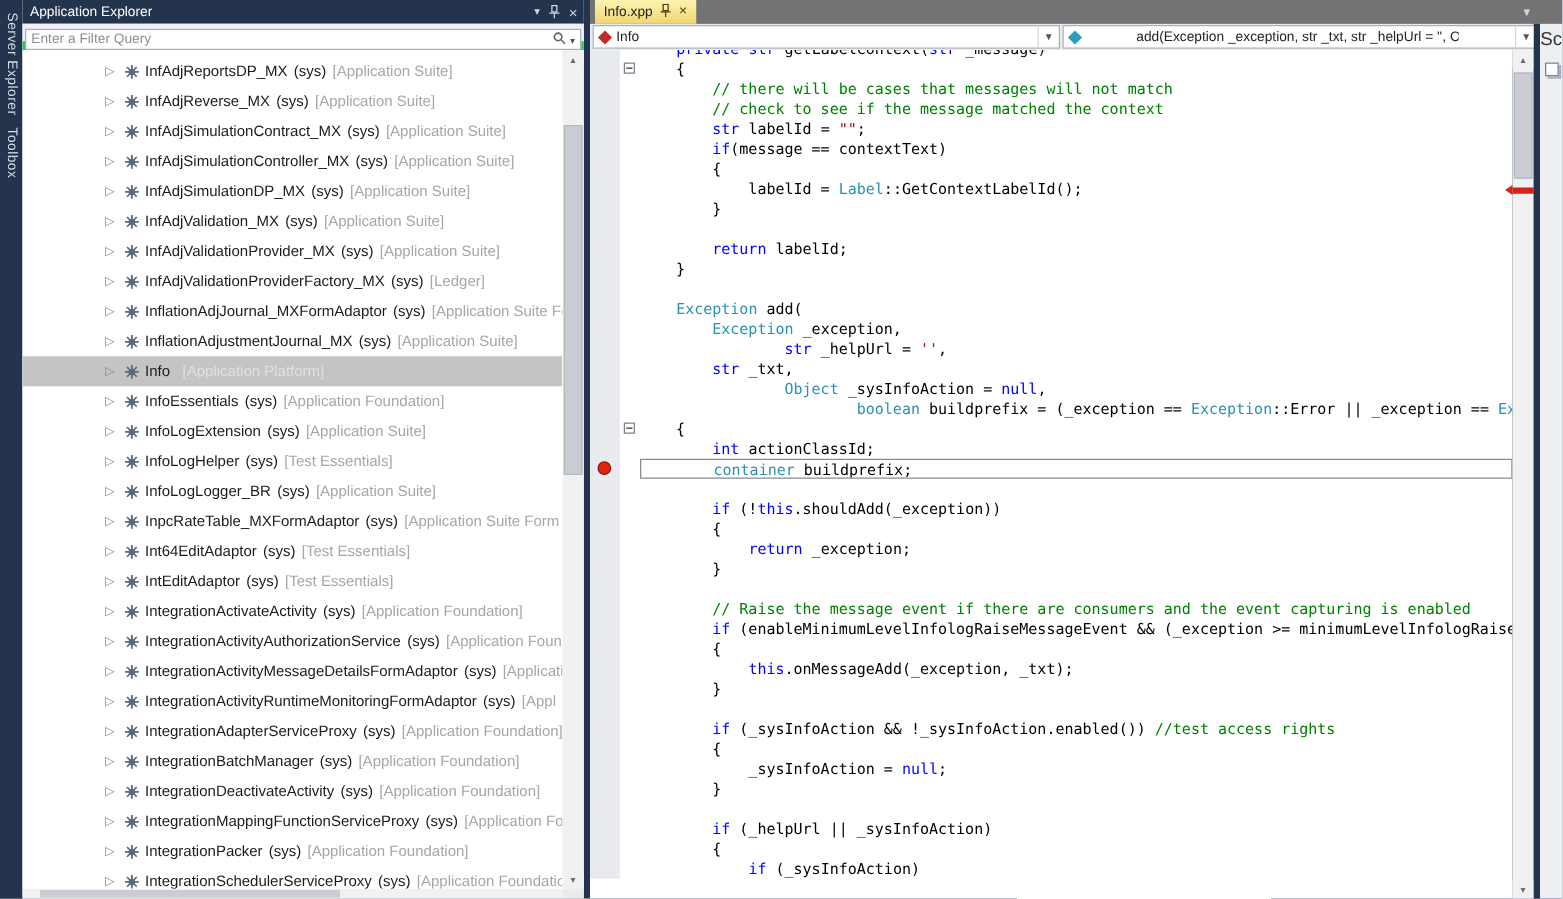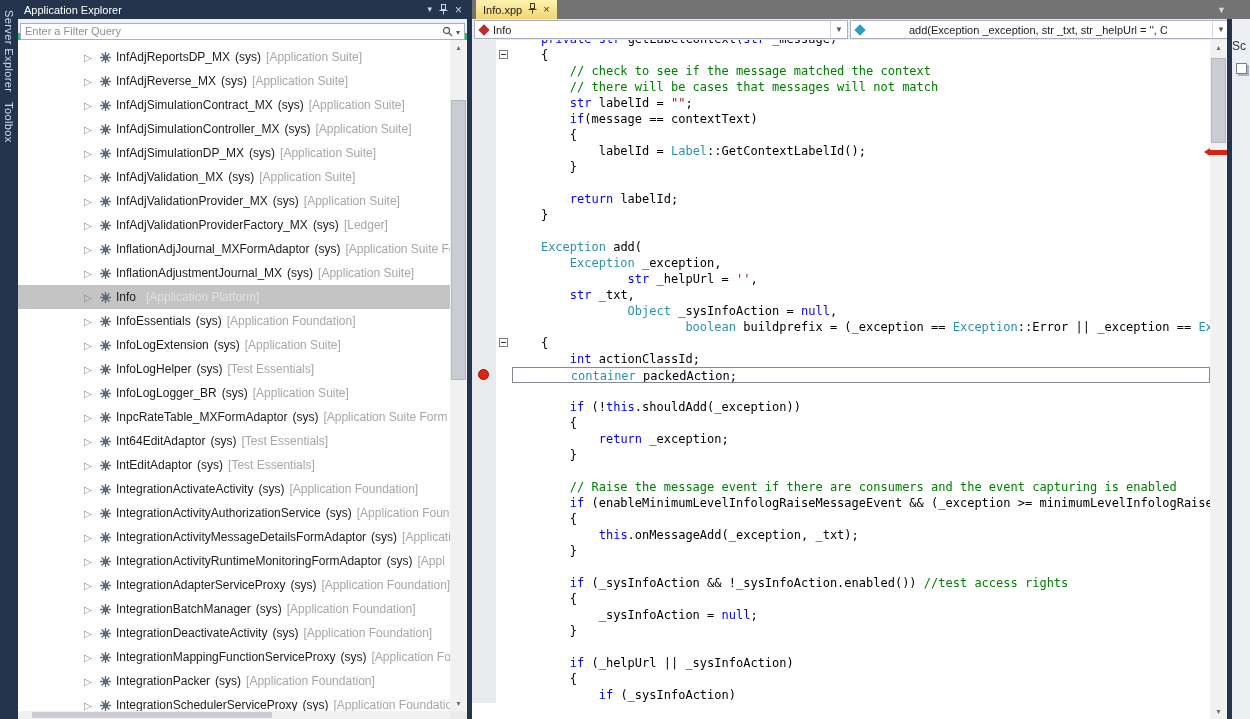--- a/index.html
+++ b/index.html
@@ -72,21 +72,21 @@
   .ct { flex:1; white-space:pre; overflow:hidden; }
   .ct.boxed { border:1px solid #868b93; }
   .seg-p { color:#000; } .seg-k { color:#0000ff; } .seg-t { color:#2b91af; } .seg-c { color:#008000; } .seg-s { color:#a31515; }
 
   .editor-vscroll { position:absolute; left:1210px; top:40px; width:17px; bottom:0; background:#f1f1f1; }
   .red-mark { position:absolute; left:0; top:110px; width:17px; height:5px; background:#d62417; }
   .red-mark::before { content:""; position:absolute; left:-6px; top:-2px; border-top:4px solid transparent; border-bottom:4px solid transparent; border-right:6px solid #d62417; }
   .seam-right { position:absolute; left:1227px; top:19px; width:5px; bottom:0; background:#24344d; }
 
   .right-strip { position:absolute; left:1232px; top:19px; width:18px; bottom:0; background:#edeff2; }
-  .right-strip .rlabel { font-size:12px; color:#333; margin-top:20px; overflow:hidden; white-space:nowrap; }
+  .right-strip .rlabel { font-size:15px; color:#333; text-align:center; margin-top:4px; overflow:hidden; white-space:nowrap; }
   .ricon { width:11px; height:11px; margin:10px auto 0; border:1px solid #76809a; background:#fff; box-shadow:2px 2px 0 #aab2c4; }
 </style>
 </head>
 <body>
 
 <div class="screen">
 
   <div class="left-strip">
     <div class="vtab">Server Explorer</div>
     <div class="vtab">Toolbox</div>
@@ -646,26 +646,26 @@
         <div class="cl">
           <div class="bp-col"></div>
           <div class="fold-col">
             <div class="fold-box"></div>
           </div>
           <div class="ct"><span class="seg-p">    {</span></div>
         </div>
         <div class="cl">
           <div class="bp-col"></div>
           <div class="fold-col"></div>
+          <div class="ct"><span class="seg-c">        // there will be cases that messages will not match</span></div>
+        </div>
+        <div class="cl">
+          <div class="bp-col"></div>
+          <div class="fold-col"></div>
           <div class="ct"><span class="seg-c">        // check to see if the message matched the context</span></div>
-        </div>
-        <div class="cl">
-          <div class="bp-col"></div>
-          <div class="fold-col"></div>
-          <div class="ct"><span class="seg-c">        // there will be cases that messages will not match</span></div>
         </div>
         <div class="cl">
           <div class="bp-col"></div>
           <div class="fold-col"></div>
           <div class="ct"><span class="seg-p">        </span><span class="seg-k">str</span><span class="seg-p"> labelId = </span><span class="seg-s">""</span><span class="seg-p">;</span></div>
         </div>
         <div class="cl">
           <div class="bp-col"></div>
           <div class="fold-col"></div>
           <div class="ct"><span class="seg-p">        </span><span class="seg-k">if</span><span class="seg-p">(message == contextText)</span></div>
@@ -745,21 +745,21 @@
         <div class="cl">
           <div class="bp-col"></div>
           <div class="fold-col"></div>
           <div class="ct"><span class="seg-p">        </span><span class="seg-k">int</span><span class="seg-p"> actionClassId;</span></div>
         </div>
         <div class="cl">
           <div class="bp-col">
             <div class="bp-dot"></div>
           </div>
           <div class="fold-col"></div>
-          <div class="ct boxed"><span class="seg-p">        </span><span class="seg-t">container</span><span class="seg-p"> packedAction;</span></div>
+          <div class="ct boxed"><span class="seg-p">        </span><span class="seg-t">container</span><span class="seg-p"> buildprefix;</span></div>
         </div>
         <div class="cl">
           <div class="bp-col"></div>
           <div class="fold-col"></div>
           <div class="ct"></div>
         </div>
         <div class="cl">
           <div class="bp-col"></div>
           <div class="fold-col"></div>
           <div class="ct"><span class="seg-p">        </span><span class="seg-k">if</span><span class="seg-p"> (!</span><span class="seg-k">this</span><span class="seg-p">.shouldAdd(_exception))</span></div>

